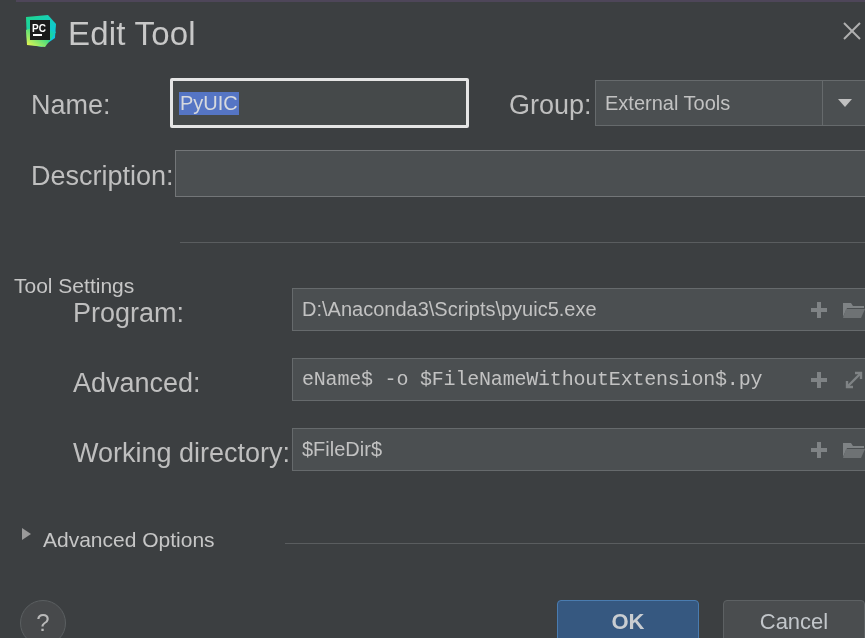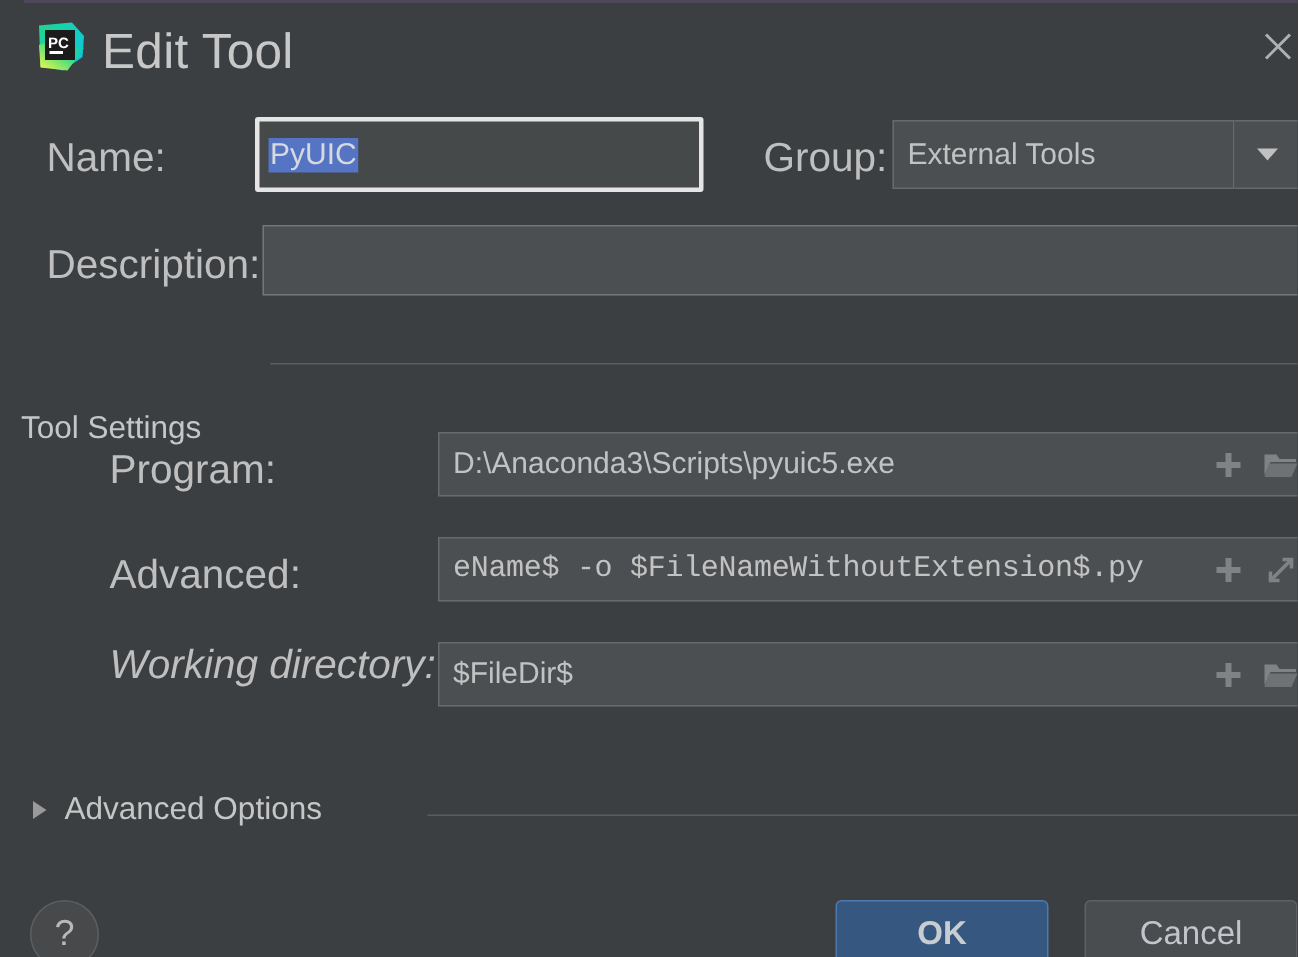--- a/index.html
+++ b/index.html
@@ -129,21 +129,20 @@
   
   #program-field  { left: 292px; top: 288px; width: 585px; height: 43px; }
   #args-field     { left: 292px; top: 358px; width: 585px; height: 43px; }
   #workdir-field  { left: 292px; top: 428px; width: 585px; height: 43px; }
 
   
   .adv {
     position: absolute;
     left: 22px; top: 528px;
     display: flex;
-    align-items: center;
     gap: 12px;
   }
   .adv .tri {
     width: 0; height: 0;
     border-left: 9px solid #9a9a9a;
     border-top: 6px solid transparent;
     border-bottom: 6px solid transparent;
   }
   .adv .adv-label {
     font-size: 21px;
@@ -294,21 +293,21 @@
     <span>
       <svg class="ico" width="24" height="24" viewBox="0 0 24 24">
         <line x1="5" y1="19" x2="19" y2="5" stroke="#7f8385" stroke-width="2.4"></line>
         <polyline points="13,5 19,5 19,11" fill="none" stroke="#7f8385" stroke-width="2.4"></polyline>
         <polyline points="11,19 5,19 5,13" fill="none" stroke="#7f8385" stroke-width="2.4"></polyline>
       </svg>
     </span>
   </span>
 </div>
 
-<span class="lbl" style="left:56px; top:428px;font-style:italic;">Working directory:</span>
+<span class="lbl" style="left:56px; top:438px;">Working directory:</span>
 <div class="field" id="workdir-field">
   <span class="val">$FileDir$</span>
   <span class="field-icons">
     <span>
       <svg class="ico" width="22" height="22" viewBox="0 0 22 22">
         <rect x="9" y="3" width="4" height="16" fill="#7f8385"></rect>
         <rect x="3" y="9" width="16" height="4" fill="#7f8385"></rect>
       </svg>
     </span>
     <span>

